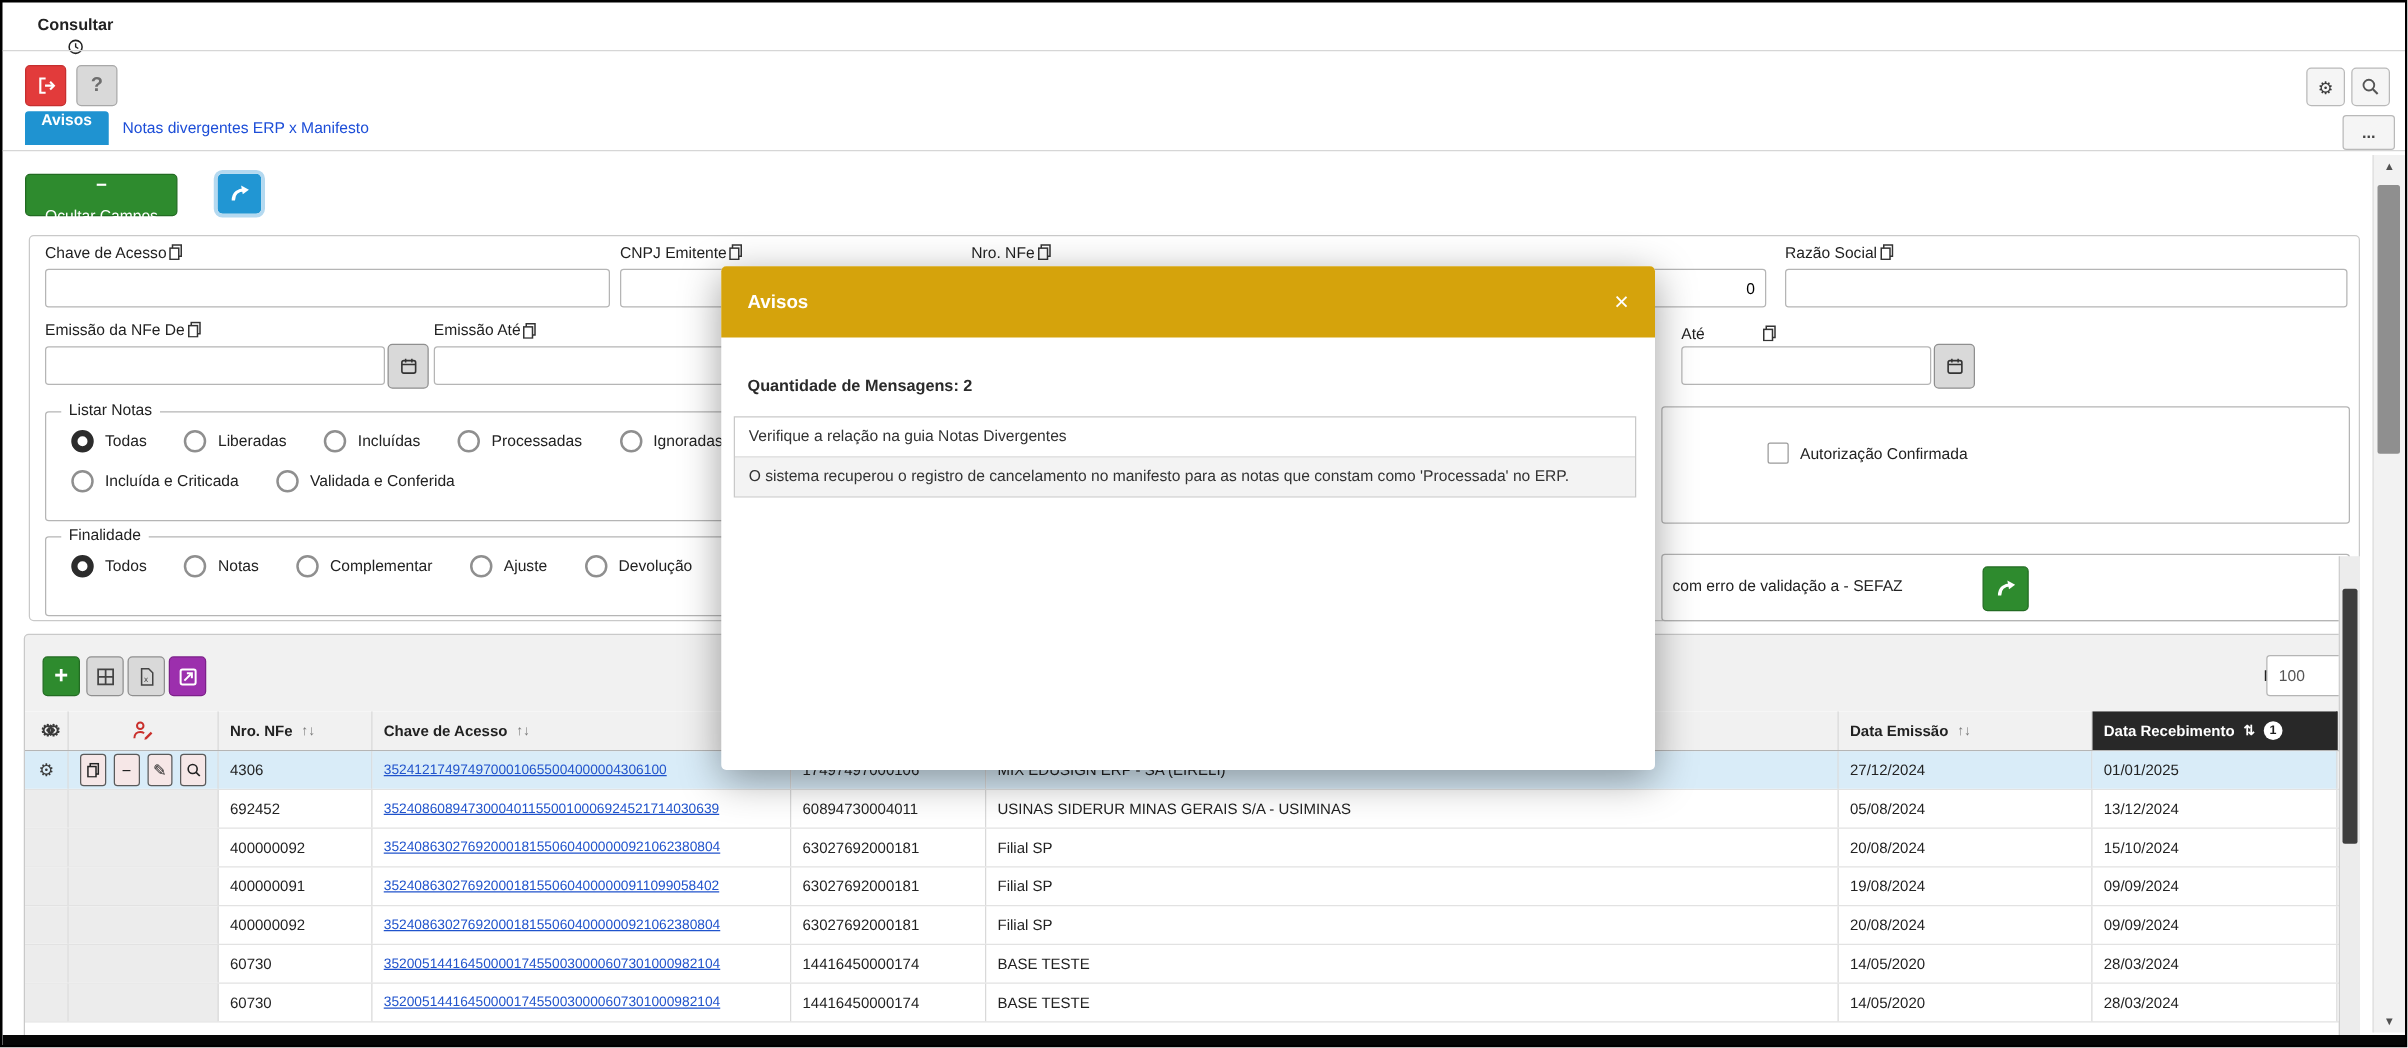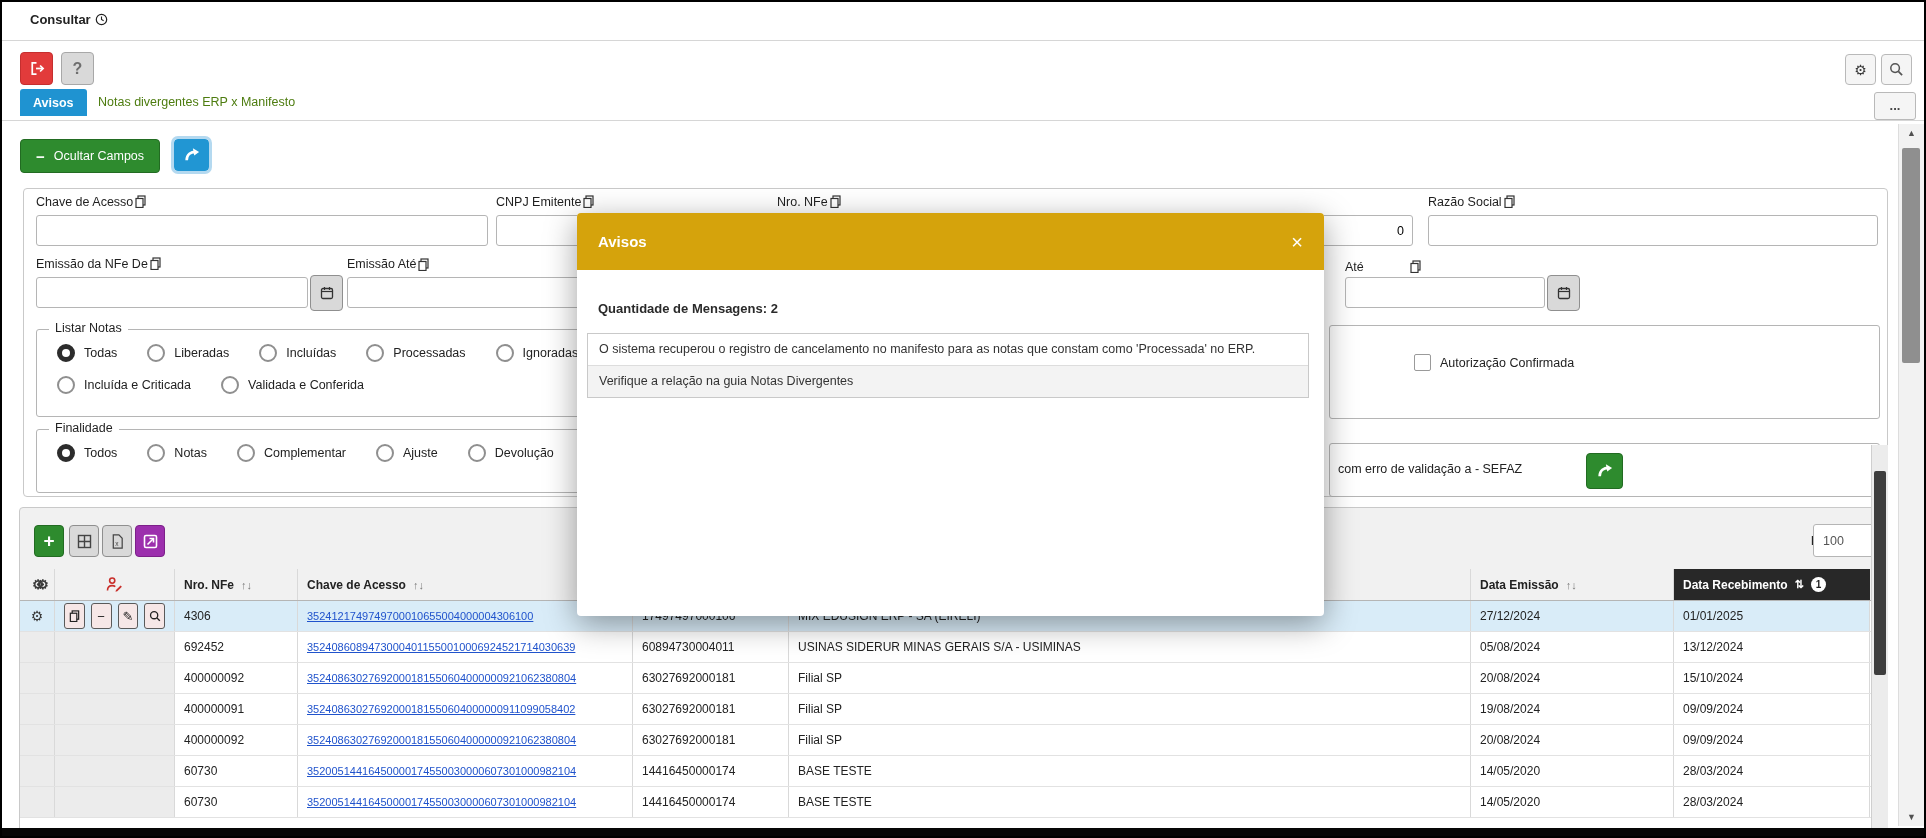--- a/index.html
+++ b/index.html
@@ -1,28 +1,28 @@
 <!DOCTYPE html>
 <html><head>
 <meta charset="utf-8">
 <style>
   html,body{margin:0;padding:0;background:#fff;}
   #app{position:relative;width:1926px;height:838px;box-sizing:border-box;border:2px solid #000;
        font-family:"Liberation Sans",sans-serif;color:#222;background:#fff;overflow:hidden;}
-  .abs{position:absolute;}
+  .abs{position:absolute;flex-direction:column;}
   .hr{position:absolute;height:1px;background:#d6d6d6;left:0;right:0;}
   
   .win-title{left:28px;top:10px;font-size:13px;font-weight:bold;display:flex;align-items:center;gap:4px;}
   .sqbtn{position:absolute;display:flex;align-items:center;justify-content:center;border-radius:4px;box-sizing:border-box;cursor:pointer;}
   .btn-exit{left:18px;top:50px;width:33px;height:33px;background:#e23b3b;border:1px solid #c52f2f;}
   .btn-help{left:59px;top:50px;width:33px;height:33px;background:#d9d9d9;border:1px solid #a8a8a8;color:#6e6e6e;font-weight:bold;font-size:16px;}
   .btn-top-right{width:31px;height:31px;background:#f5f5f5;border:1px solid #b9b9b9;color:#555;}
   .tab-filtros{left:18px;top:87px;height:27px;padding:0 13px;background:#1f93d1;color:#fff;font-weight:bold;
     font-size:12.5px;border-radius:3px 3px 0 0;display:flex;align-items:center;}
-  .subtitle{left:96px;top:93px;font-size:12.5px;color:#4d7c0f;}
+  .subtitle{left:96px;top:93px;font-size:12.5px;color:#1d4ed8;}
   .btn-ocultar{left:18px;top:137px;height:32px;background:#2e8b2e;border:1px solid #226b22;border-radius:4px;
     color:#fff;font-size:12.5px;display:flex;align-items:center;gap:9px;padding:0 15px;}
   .btn-blue-arrow{left:172px;top:137px;width:35px;height:32px;background:#2196d3;border-radius:4px;outline:3px solid #b4d9f0;}
   
   .panel{left:21px;top:186px;width:1863px;height:307px;border:1px solid #c9c9c9;border-radius:4px;background:#fff;}
   .flabel{position:absolute;font-size:12.5px;color:#1f1f1f;display:flex;align-items:flex-start;gap:2px;}
   .finput{position:absolute;box-sizing:border-box;height:31px;border:1px solid #b5b5b5;border-radius:3px;
     font-family:"Liberation Sans",sans-serif;font-size:12.5px;padding:0 8px;background:#fff;}
   .calbtn{position:absolute;width:31px;height:34px;background:#d9d9d9;border:1px solid #8f8f8f;border-radius:4px;
     display:flex;align-items:center;justify-content:center;}
@@ -540,19 +540,19 @@
     <div class="sb-arrow" style="bottom:0;">▼</div>
   </div>
 
   <div class="abs modal">
     <div class="modal-head">
       <span class="modal-title">Avisos</span>
       <span class="modal-close">×</span>
     </div>
     <div class="modal-count">Quantidade de Mensagens: 2</div>
     <div class="msgbox">
+      <div class="msg">Verifique a relação na guia Notas Divergentes</div>
       <div class="msg">O sistema recuperou o registro de cancelamento no manifesto para as notas que constam como 'Processada' no ERP.</div>
-      <div class="msg">Verifique a relação na guia Notas Divergentes</div>
     </div>
   </div>
 
   <div class="bottom-bar"></div>
 </div>
 
 </body></html>

